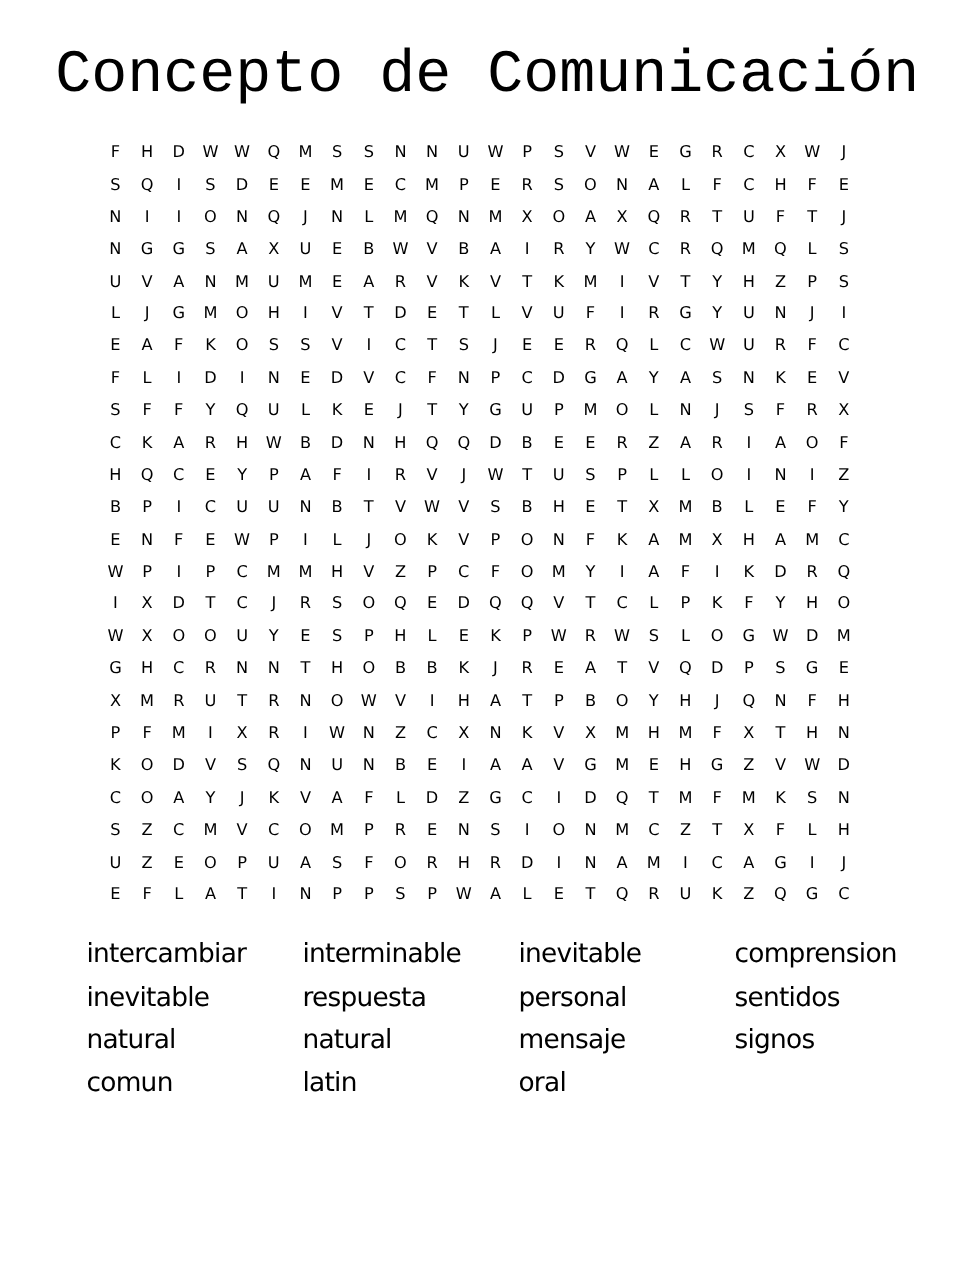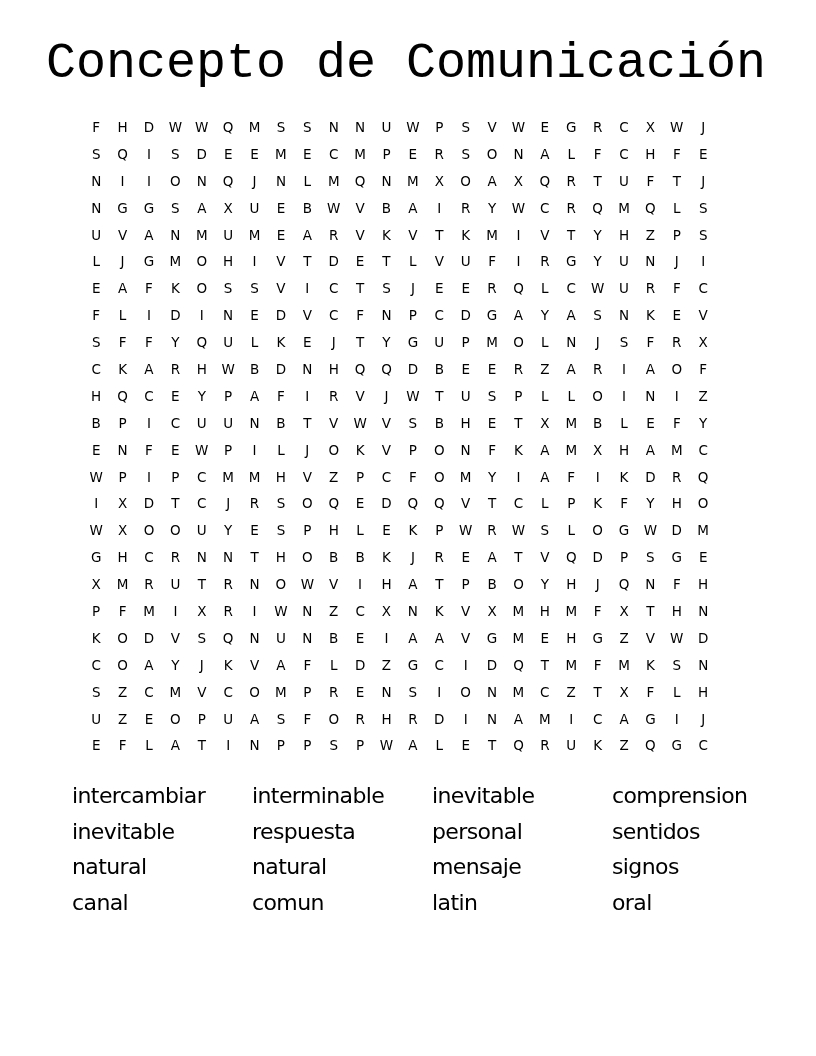--- a/index.html
+++ b/index.html
@@ -600,17 +600,16 @@
     <div class="word">inevitable</div>
     <div class="word">comprension</div>
     <div class="word">inevitable</div>
     <div class="word">respuesta</div>
     <div class="word">personal</div>
     <div class="word">sentidos</div>
     <div class="word">natural</div>
     <div class="word">natural</div>
     <div class="word">mensaje</div>
     <div class="word">signos</div>
-    <div class="word">canal</div>
     <div class="word">comun</div>
     <div class="word">latin</div>
     <div class="word">oral</div>
   </div>
 
 </body></html>

